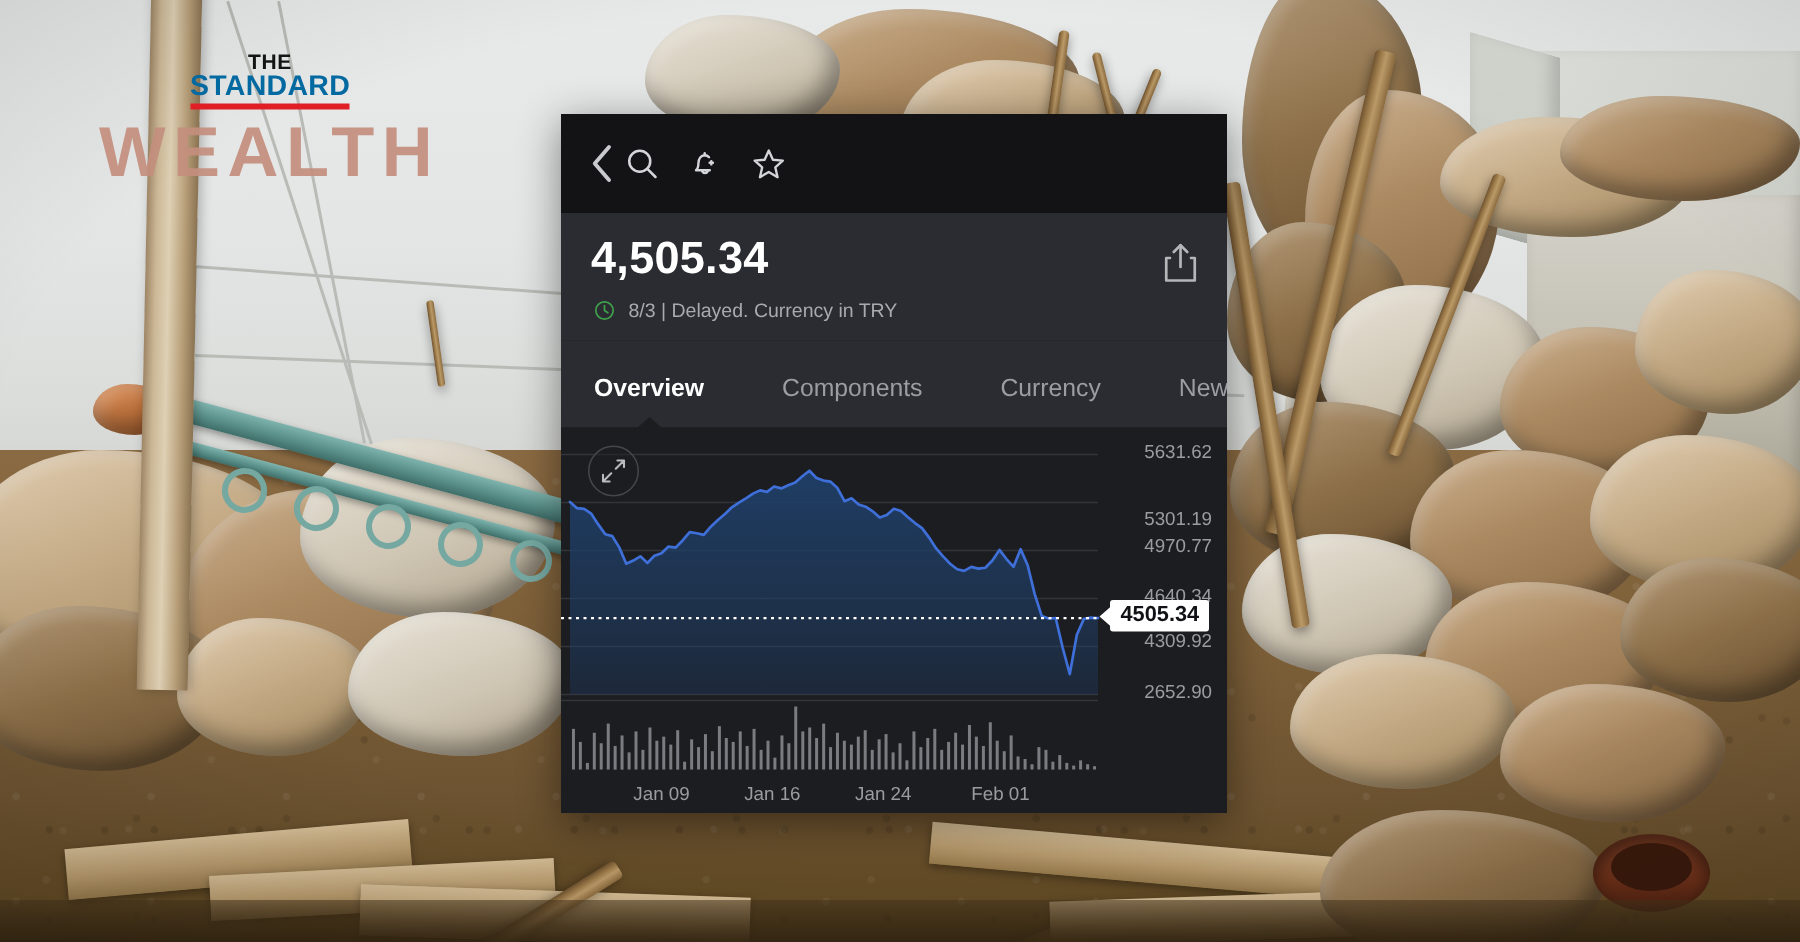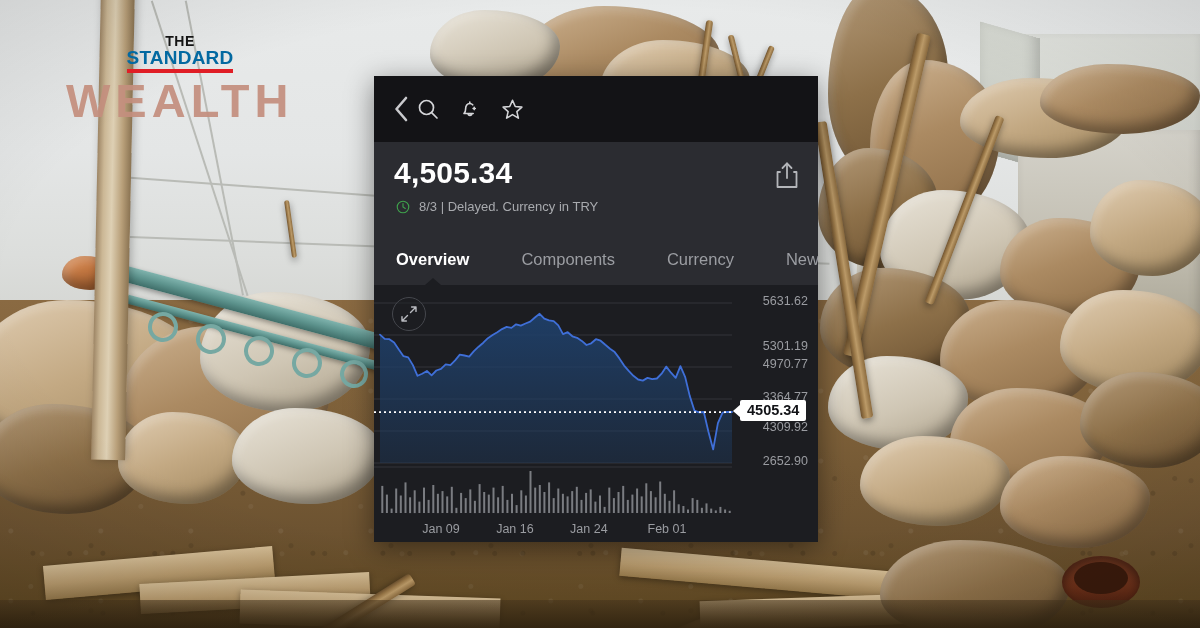--- a/index.html
+++ b/index.html
@@ -490,21 +490,21 @@
           <rect x="345.4" y="221.9" width="2.0" height="6.1" fill="#9a9ca1" opacity="0.75"></rect>
           <rect x="350.1" y="224.5" width="2.0" height="3.5" fill="#9a9ca1" opacity="0.75"></rect>
           <rect x="354.7" y="225.8" width="2.0" height="2.2" fill="#9a9ca1" opacity="0.75"></rect>
           <line x1="0" x2="358" y1="182" y2="182" stroke="#33353b" stroke-width="1"></line>
         </svg>
 
       <div class="y-labels" id="y-labels">
           <div class="y-lab" style="top: 9px;">5631.62</div>
           <div class="y-lab" style="top: 54px;">5301.19</div>
           <div class="y-lab" style="top: 72px;">4970.77</div>
-          <div class="y-lab" style="top: 105px;">3364.77</div>
+          <div class="y-lab" style="top: 105px;">4640.34</div>
           <div class="y-lab" style="top: 135px;">4309.92</div>
           <div class="y-lab" style="top: 169px;">2652.90</div>
         </div>
       <div id="x-labels">
           <div class="x-lab" style="left: 48.24px;">Jan 09</div>
           <div class="x-lab" style="left: 122.16px;">Jan 16</div>
           <div class="x-lab" style="left: 196.08px;">Jan 24</div>
           <div class="x-lab" style="left: 273.52px;">Feb 01</div>
         </div>
       <div class="price-flag" id="price-flag" style="top: 115.074px; left: 366px;">4505.34</div>

